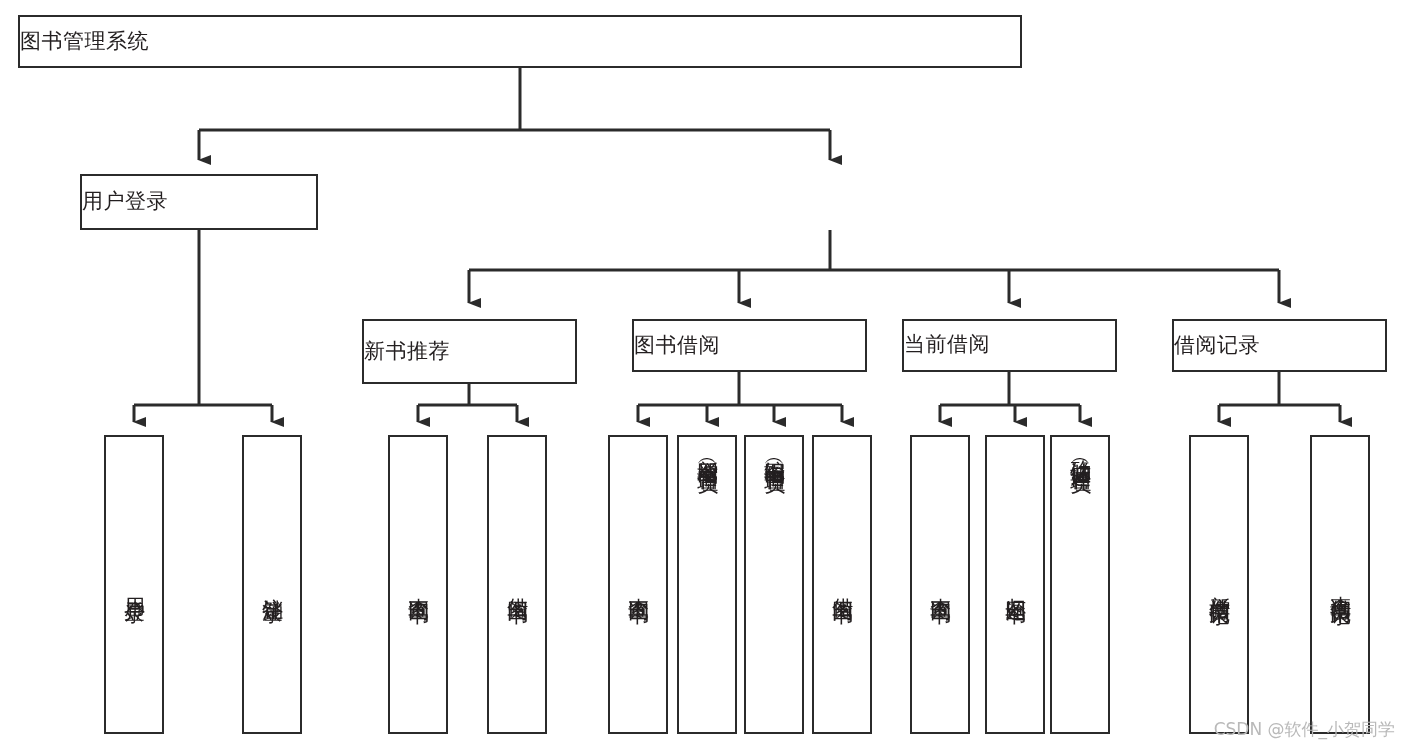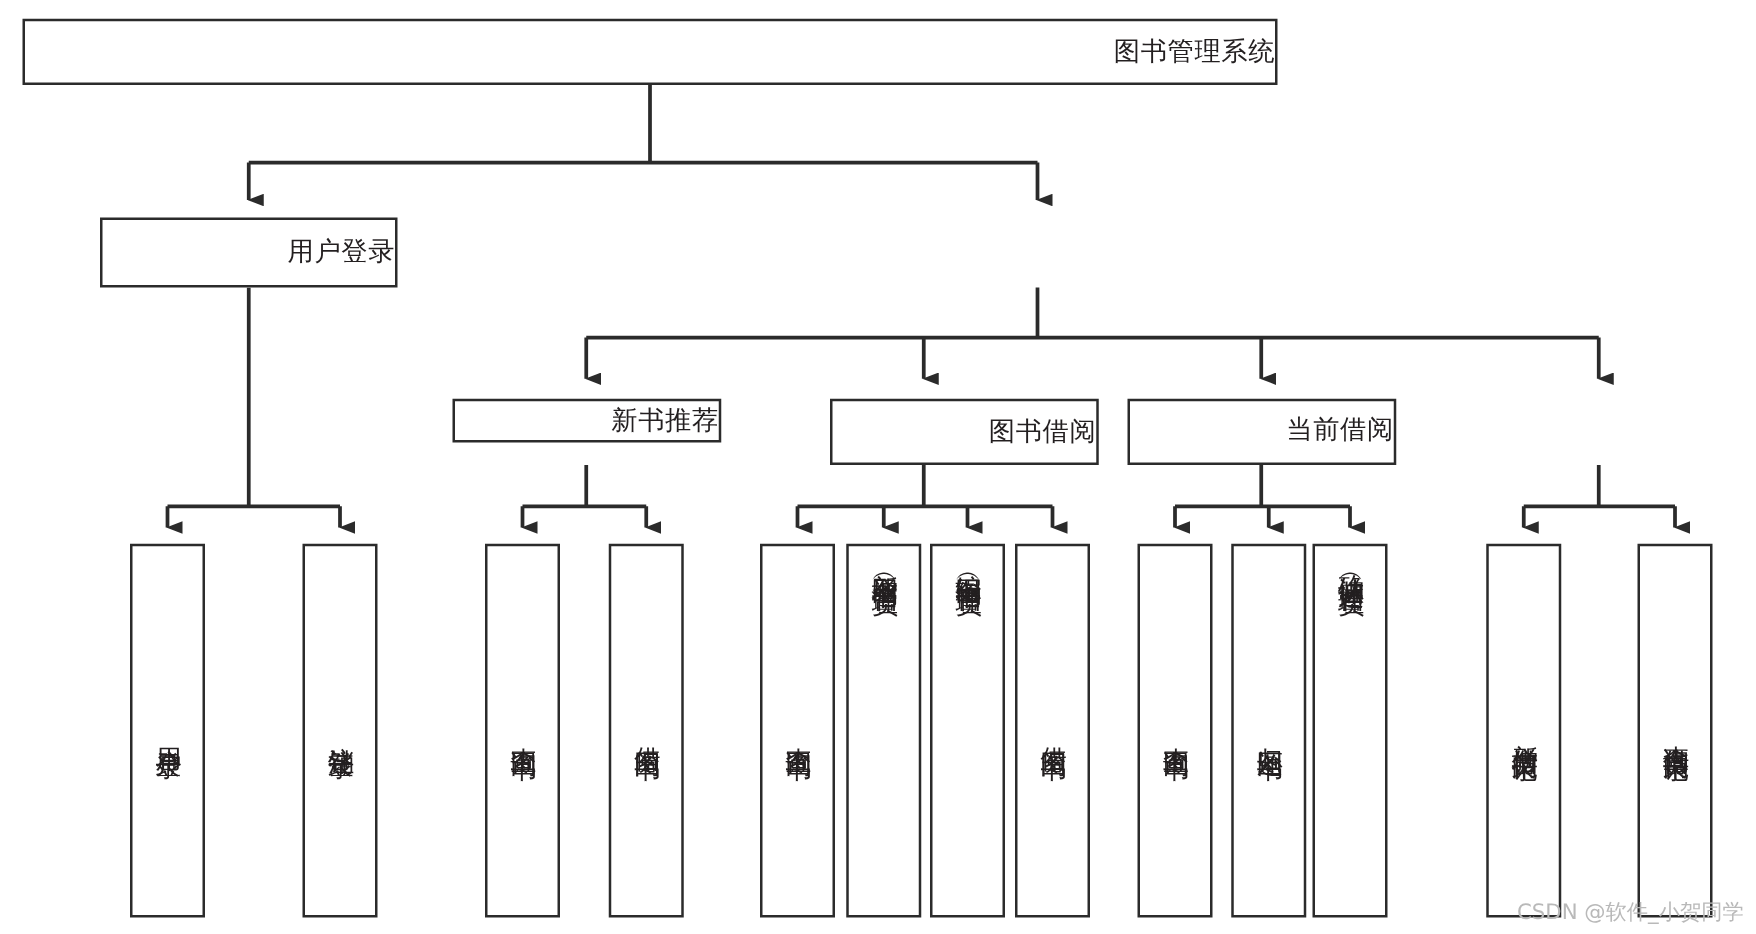--- a/index.html
+++ b/index.html
@@ -26,21 +26,21 @@
     width: 1405px;
     height: 747px;
   }
   .node-box {
     position: absolute;
     box-sizing: border-box;
     border: 2px solid #2b2b2b;
     background: #ffffff;
     display: flex;
     align-items: center;
-    justify-content: flex-end;
+    justify-content: flex-start;
     overflow: hidden;
   }
   .node-label-h {
     font-size: 21px;
     color: #231f20;
     line-height: 1.1;
     white-space: nowrap;
     letter-spacing: 0.5px;
   }
   .node-box.leaf {
@@ -134,29 +134,32 @@
   </svg>
 
   <div class="node-box" id="node-root" style="left: 18px; top: 15px; width: 1004px; height: 53px;">
     <span class="node-label-h">图书管理系统</span>
   </div>
 
   <div class="node-box" id="node-l2-0" style="left: 80px; top: 174px; width: 238px; height: 56px;">
     <span class="node-label-h">用户登录</span>
   </div>
 
-  <div class="node-box" id="node-l3-0" style="left: 362px; top: 319px; width: 215px; height: 35px;">
+  <div class="node-box" id="node-l3-0" style="left: 362px; top: 319px; width: 215px; height: 65px;">
     <span class="node-label-h">新书推荐</span>
   </div>
-  <div class="node-box" id="node-l3-1" style="left: 664px; top: 319px; width: 215px; height: 53px;">
+  <div class="node-box" id="node-l3-1" style="left: 632px; top: 319px; width: 235px; height: 53px;">
     <span class="node-label-h">图书借阅</span>
   </div>
   <div class="node-box" id="node-l3-2" style="left: 902px; top: 319px; width: 215px; height: 53px; font-family: Liberation Mono, monospace;">
     <span class="node-label-h">当前借阅</span>
   </div>
+  <div class="node-box" id="node-l3-3" style="left: 1172px; top: 319px; width: 215px; height: 53px;">
+    <span class="node-label-h">借阅记录</span>
+  </div>
 
   <div class="node-box leaf centered" id="leaf-0" style="left: 104px; top: 435px; width: 60px; height: 299px;">
     <span class="node-label-v">用户登录</span>
   </div>
   <div class="node-box leaf centered" id="leaf-1" style="left: 242px; top: 435px; width: 60px; height: 299px;">
     <span class="node-label-v">注销登录</span>
   </div>
   <div class="node-box leaf centered" id="leaf-2" style="left: 388px; top: 435px; width: 60px; height: 299px;">
     <span class="node-label-v">查询图书</span>
   </div>

